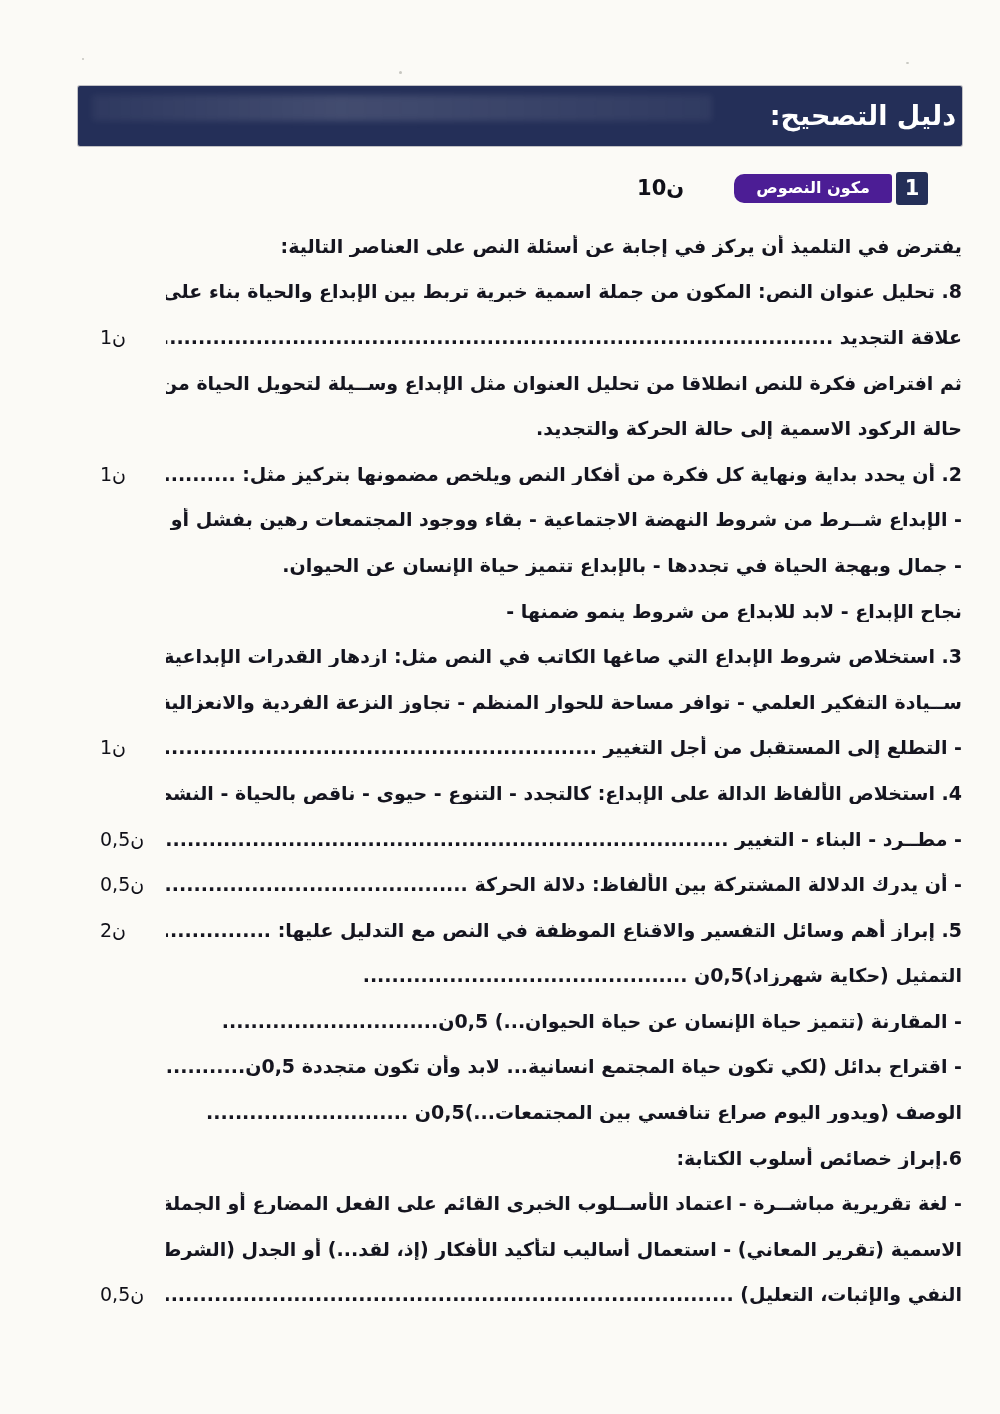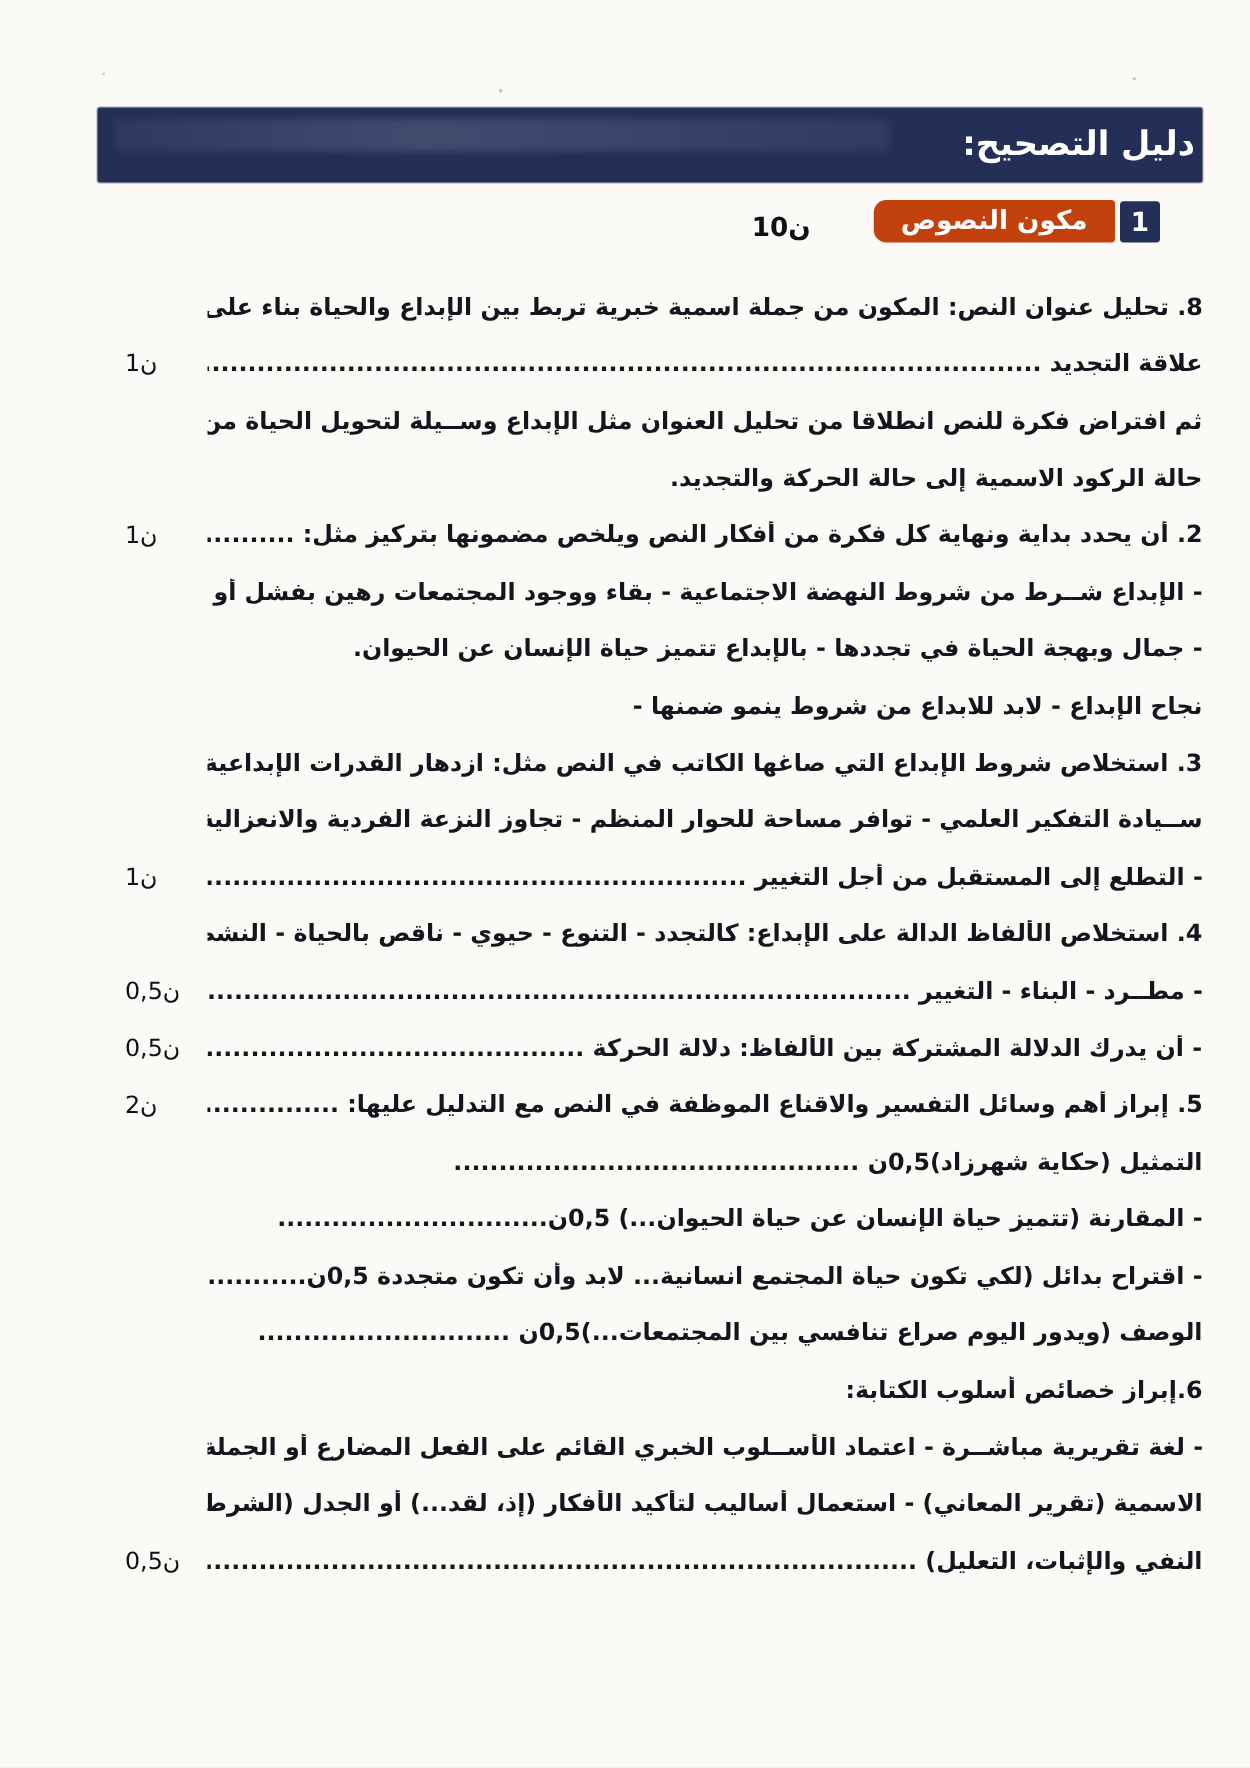--- a/index.html
+++ b/index.html
@@ -55,39 +55,39 @@
     direction: rtl;
     padding-left: 14px;
     padding-right: 6px;
     line-height: 44px;
     white-space: nowrap;
   }
 
   
   .section-row {
     position: absolute;
-    top: 158px;
+    top: 170px;
     right: 72px;
     height: 36px;
     display: flex;
     flex-direction: row;
-    align-items: flex-end;
+    align-items: center;
   }
   .section-points {
     font-size: 21px;
     font-weight: bold;
     color: #101018;
     direction: ltr;
     margin-right: 50px;
     white-space: nowrap;
   }
   .section-label {
-    background: #c2410c;
+    background: #4c1d95;
     color: #ffffff;
-    font-size: 21px;
+    font-size: 16px;
     font-weight: bold;
     padding: 4px 22px 6px 22px;
     border-radius: 10px 3px 3px 10px;
     direction: rtl;
     white-space: nowrap;
   }
   .section-num {
     background: #242f58;
     color: #ffffff;
     font-size: 21px;
@@ -153,20 +153,24 @@
 
   <div class="section-row">
     <span class="section-points">10ن</span>
     <span class="section-label">مكون النصوص</span>
     <span class="section-num">1</span>
   </div>
 
   <div class="content">
       <div class="line">
         <span class="line-mark"></span>
+        <span class="line-text">يفترض في التلميذ أن يركز في إجابة عن أسئلة النص على العناصر التالية:</span>
+      </div>
+      <div class="line">
+        <span class="line-mark"></span>
         <span class="line-text">8. تحليل عنوان النص: المكون من جملة اسمية خبرية تربط بين الإبداع والحياة بناء على</span>
       </div>
       <div class="line">
         <span class="line-mark">1ن</span>
         <span class="line-text">علاقة التجديد ..............................................................................................................</span>
       </div>
       <div class="line">
         <span class="line-mark"></span>
         <span class="line-text">ثم افتراض فكرة للنص انطلاقا من تحليل العنوان مثل الإبداع وســيلة لتحويل الحياة من</span>
       </div>

